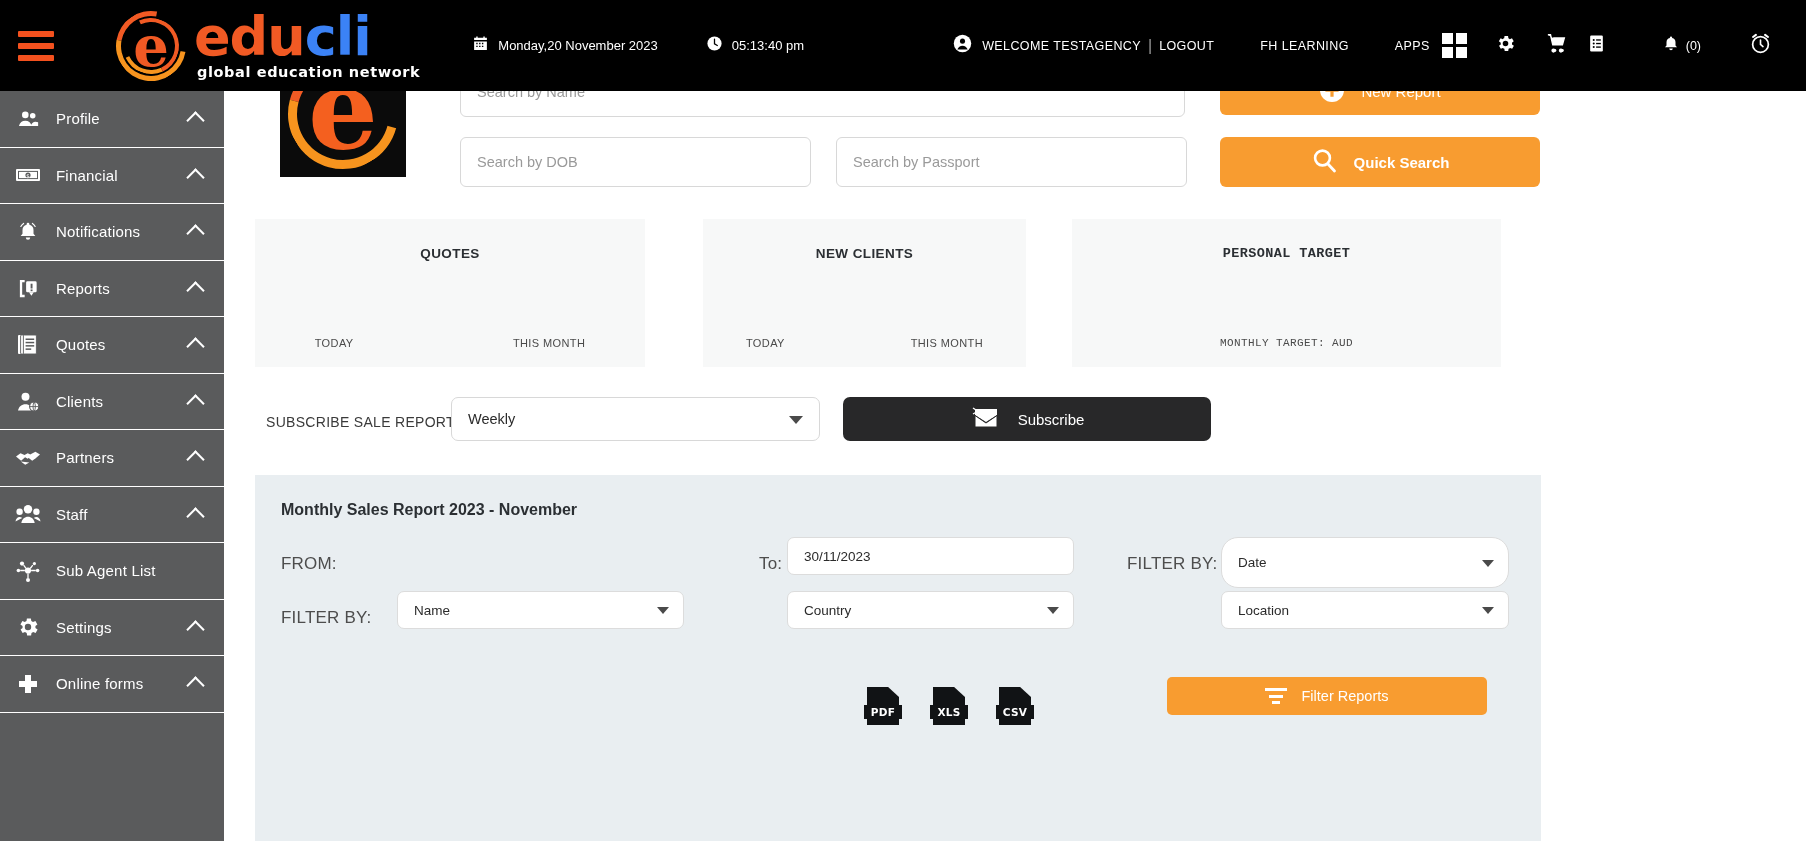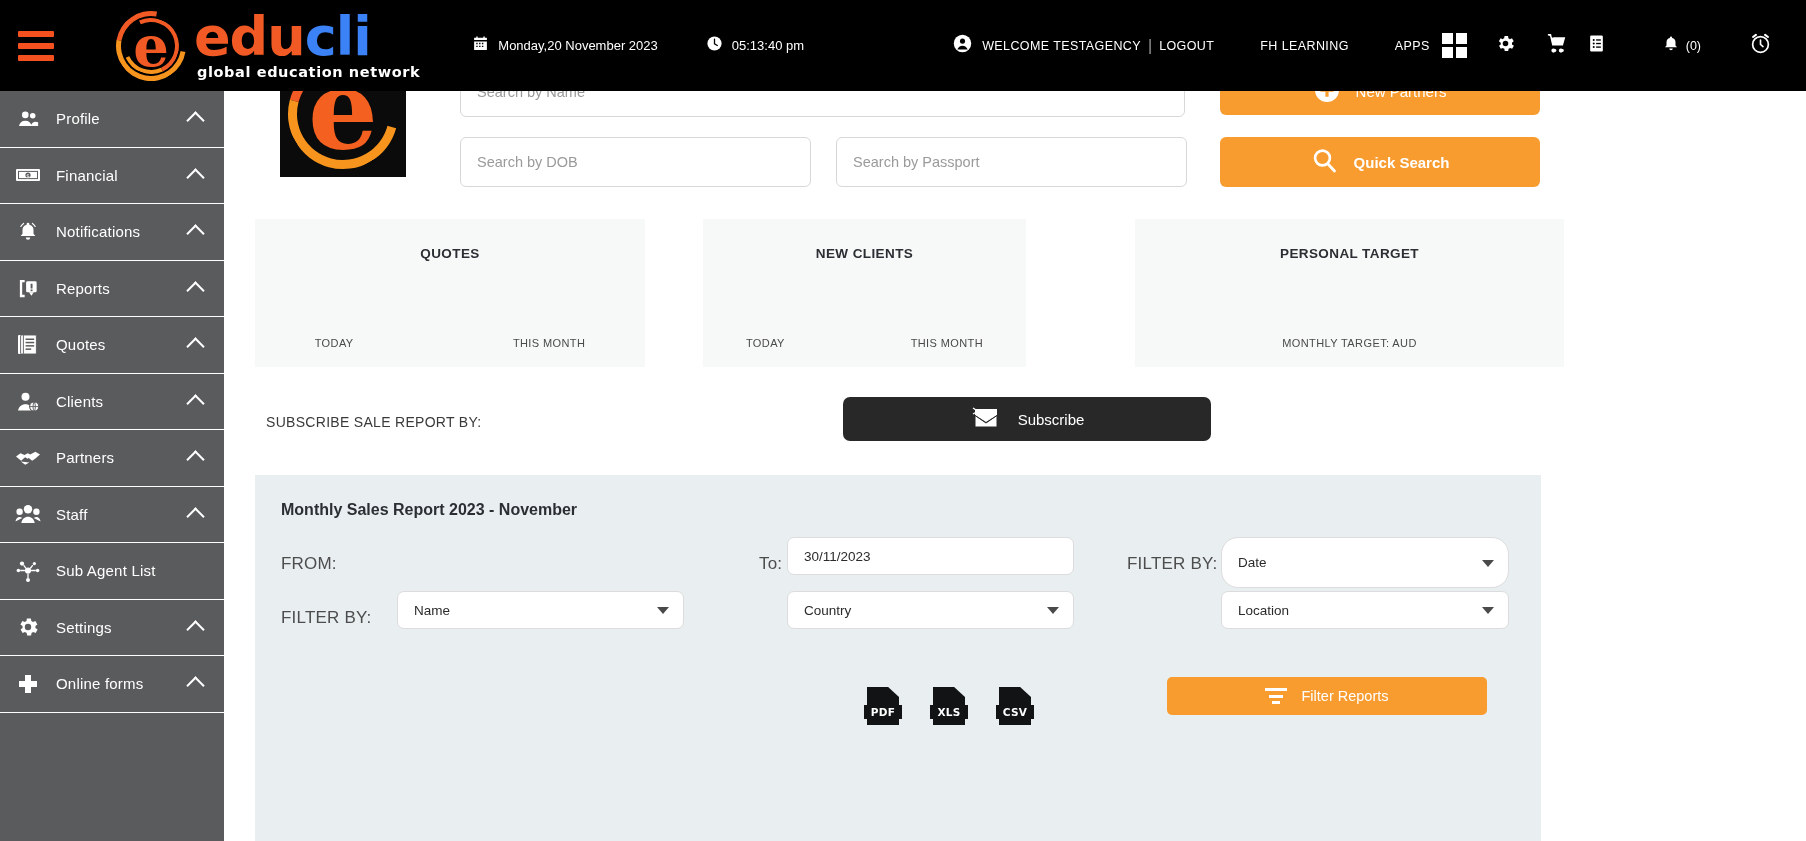--- a/index.html
+++ b/index.html
@@ -164,21 +164,21 @@
 
   
   .cards { position: absolute; top: 128px; left: 0; width: 1582px; height: 148px; }
   .card {
     position: absolute; top: 0; height: 148px;
     background: #f7f8f8;
     display: flex; flex-direction: column; align-items: center;
   }
   #card-quotes        { left: 31px;   width: 390px; }
   #card-new-clients   { left: 479px;  width: 323px; }
-  #card-personal-target { left: 911px; width: 429px; }
+  #card-personal-target { left: 848px; width: 429px; font-family: Liberation Mono, monospace; }
   .card-title {
     margin-top: 27px; font-size: 13.5px; font-weight: bold;
     letter-spacing: 0.4px; color: #2b2f33;
   }
   .card-foot {
     position: absolute; bottom: 18px; left: 0; width: 100%;
     display: flex; justify-content: space-around;
     font-size: 11px; color: #4a4a4a; letter-spacing: 0.4px; gap: 40px;
   }
   .card-foot.single { justify-content: center; }
@@ -551,21 +551,21 @@
 
     <input class="inp" id="passport-input" type="text" placeholder="Search by Passport" style="">
 
     <button class="btn-orange" id="new-student-btn">
       <span>
         <svg width="26" height="26" viewBox="0 0 26 26">
             <circle cx="13" cy="13" r="12" fill="#ffffff"></circle>
             <path d="M11.4 6.5h3.2v5h5v3.2h-5v5h-3.2v-5h-5v-3.2h5z" fill="#f89c30"></path>
           </svg>
       </span>
-      <span class="lbl">New Partners</span>
+      <span class="lbl">New Report</span>
     </button>
 
     <button class="btn-orange" id="quick-search-btn">
       <span>
         <svg width="27" height="27" viewBox="0 0 27 27">
             <circle cx="11.5" cy="11" r="7.4" fill="none" stroke="#fff" stroke-width="2.6"></circle>
             <path d="M17 17l6.5 7" stroke="#fff" stroke-width="2.8" stroke-linecap="round"></path>
           </svg>
       </span>
       <span class="lbl">Quick Search</span>
@@ -594,20 +594,24 @@
       <div class="card-title">PERSONAL TARGET</div>
       <div class="card-foot single">
         <span>MONTHLY TARGET: AUD</span>
       </div>
     </div>
   </div>
 
   <div class="subscribe-row">
     <div class="sub-label">SUBSCRIBE SALE REPORT BY:</div>
 
+    <div class="select-box" id="subscribe-period-select">
+      <span>Weekly</span>
+      <span class="caret"></span>
+    </div>
 
     <button id="subscribe-btn">
       <span>
         <svg width="32" height="24" viewBox="0 0 32 24">
             <path d="M5 3h22v6l-11 7L5 9z" fill="#fff"></path>
             <path d="M5 21h22V9.5L16 17 5 9.5z" fill="#fff" stroke="#282829" stroke-width="1"></path>
             <path d="M3 2l9 6M3 8l7-4" stroke="#fff" stroke-width="1.4"></path>
           </svg>
       </span>
       <span class="lbl">Subscribe</span>

